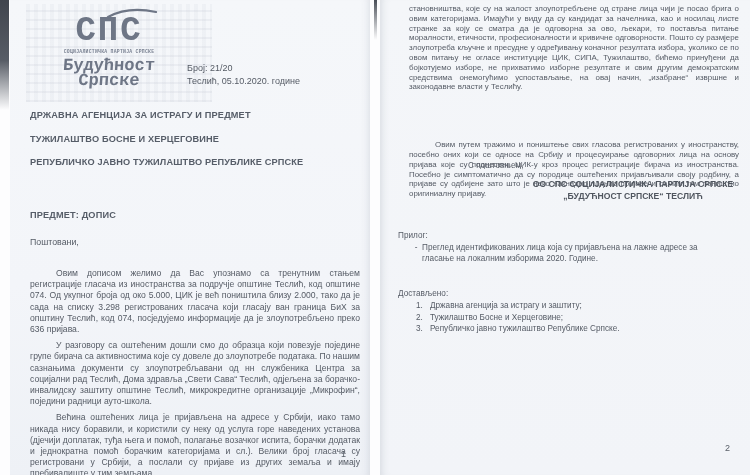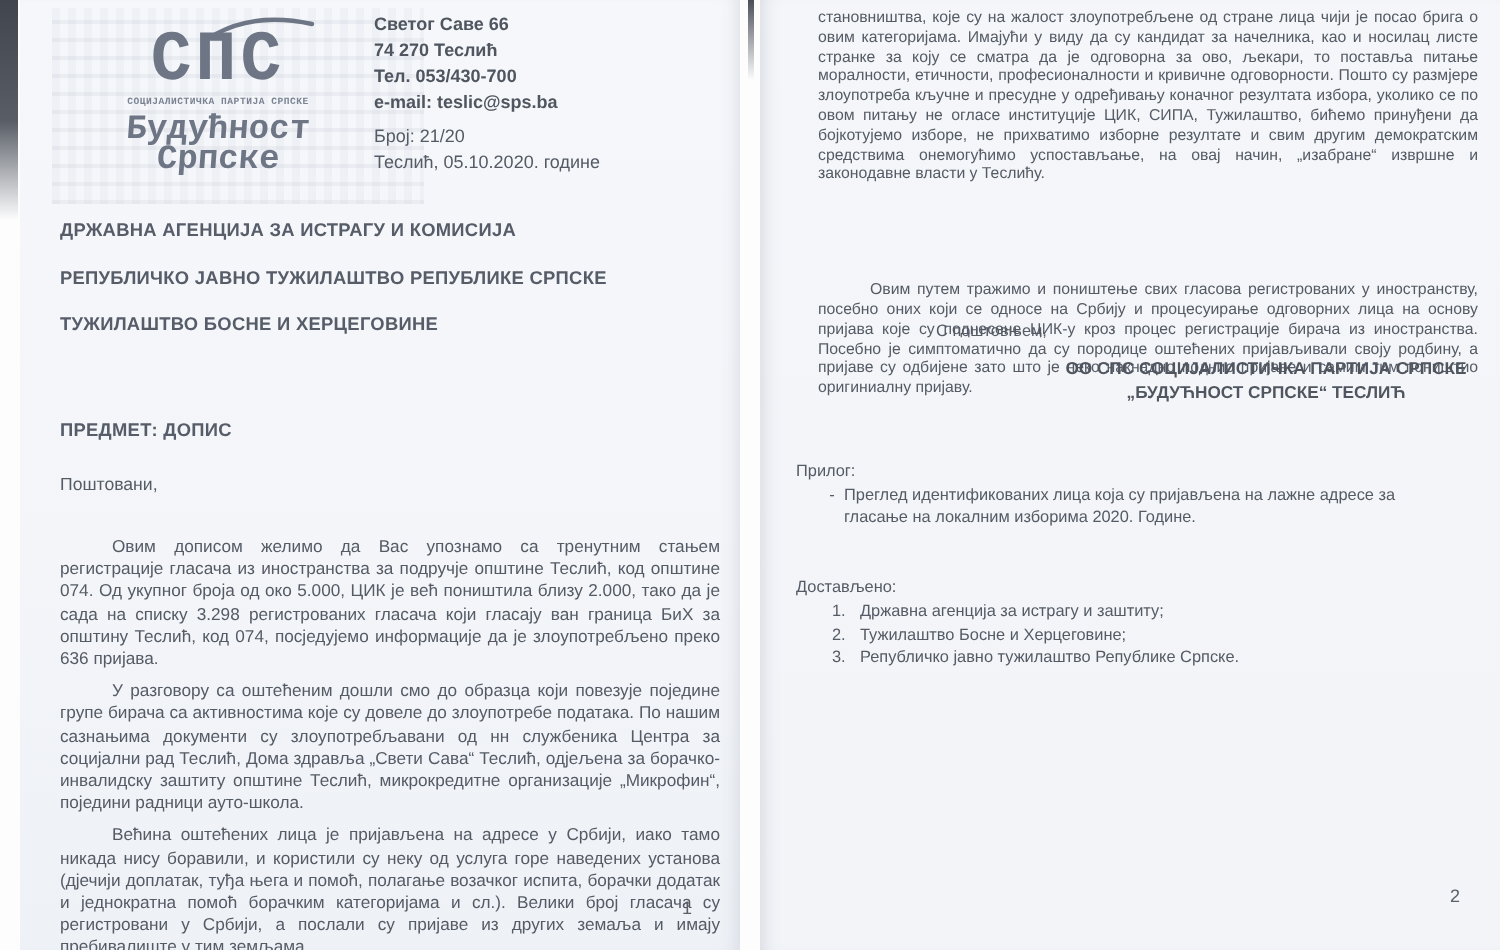--- a/index.html
+++ b/index.html
@@ -89,36 +89,30 @@
     <div class="logo">
       <div class="logo-acronym">СПС</div>
       <svg class="logo-swoosh" width="52" height="10" viewBox="0 0 52 10">
         <path d="M2 9 Q 22 -2 50 4" fill="none" stroke="#6e7686" stroke-width="2.2" stroke-linecap="round"></path>
       </svg>
       <div class="logo-small">СОЦИЈАЛИСТИЧКА ПАРТИЈА СРПСКЕ</div>
       <div class="logo-slogan1">Будућност</div>
       <div class="logo-slogan2">Српске</div>
     </div>
 
-    <div class="contact">
-      <div>Светог Саве 66</div>
-      <div>74 270 Теслић</div>
-      <div>Тел. 053/430-700</div>
-      <div>e-mail: teslic@sps.ba</div>
-    </div>
 
     <div class="refblock">
       <div>Број: 21/20</div>
       <div>Теслић, 05.10.2020. године</div>
     </div>
 
     <div class="recipients">
-      <div>ДРЖАВНА АГЕНЦИЈА ЗА ИСТРАГУ И КОМИСИЈА</div>
+      <div>ДРЖАВНА АГЕНЦИЈА ЗА ИСТРАГУ И ПРЕДМЕТ</div>
+      <div>ТУЖИЛАШТВО БОСНЕ И ХЕРЦЕГОВИНЕ</div>
       <div>РЕПУБЛИЧКО ЈАВНО ТУЖИЛАШТВО РЕПУБЛИКЕ СРПСКЕ</div>
-      <div>ТУЖИЛАШТВО БОСНЕ И ХЕРЦЕГОВИНЕ</div>
     </div>
 
     <div class="subject">ПРЕДМЕТ: ДОПИС</div>
     <div class="salutation">Поштовани,</div>
 
     <div class="body1">
       <p>Овим дописом желимо да Вас упознамо са тренутним стањем регистрације гласача из иностранства за подручје општине Теслић, код општине 074. Од укупног броја од око 5.000, ЦИК је већ поништила близу 2.000, тако да је сада на списку 3.298 регистрованих гласача који гласају ван граница БиХ за општину Теслић, код 074, посједујемо информације да је злоупотребљено преко 636 пријава.</p>
       <p>У разговору са оштећеним дошли смо до образца који повезује поједине групе бирача са активностима које су довеле до злоупотребе података. По нашим сазнањима документи су злоупотребљавани од нн службеника Центра за социјални рад Теслић, Дома здравља „Свети Сава“ Теслић, одјељена за борачко-инвалидску заштиту општине Теслић, микрокредитне организације „Микрофин“, поједини радници ауто-школа.</p>
       <p>Већина оштећених лица је пријављена на адресе у Србији, иако тамо никада нису боравили, и користили су неку од услуга горе наведених установа (дјечији доплатак, туђа њега и помоћ, полагање возачког испита, борачки додатак и једнократна помоћ борачким категоријама и сл.). Велики број гласача су регистровани у Србији, а послали су пријаве из других земаља и имају пребивалиште у тим земљама.</p>
     </div>

